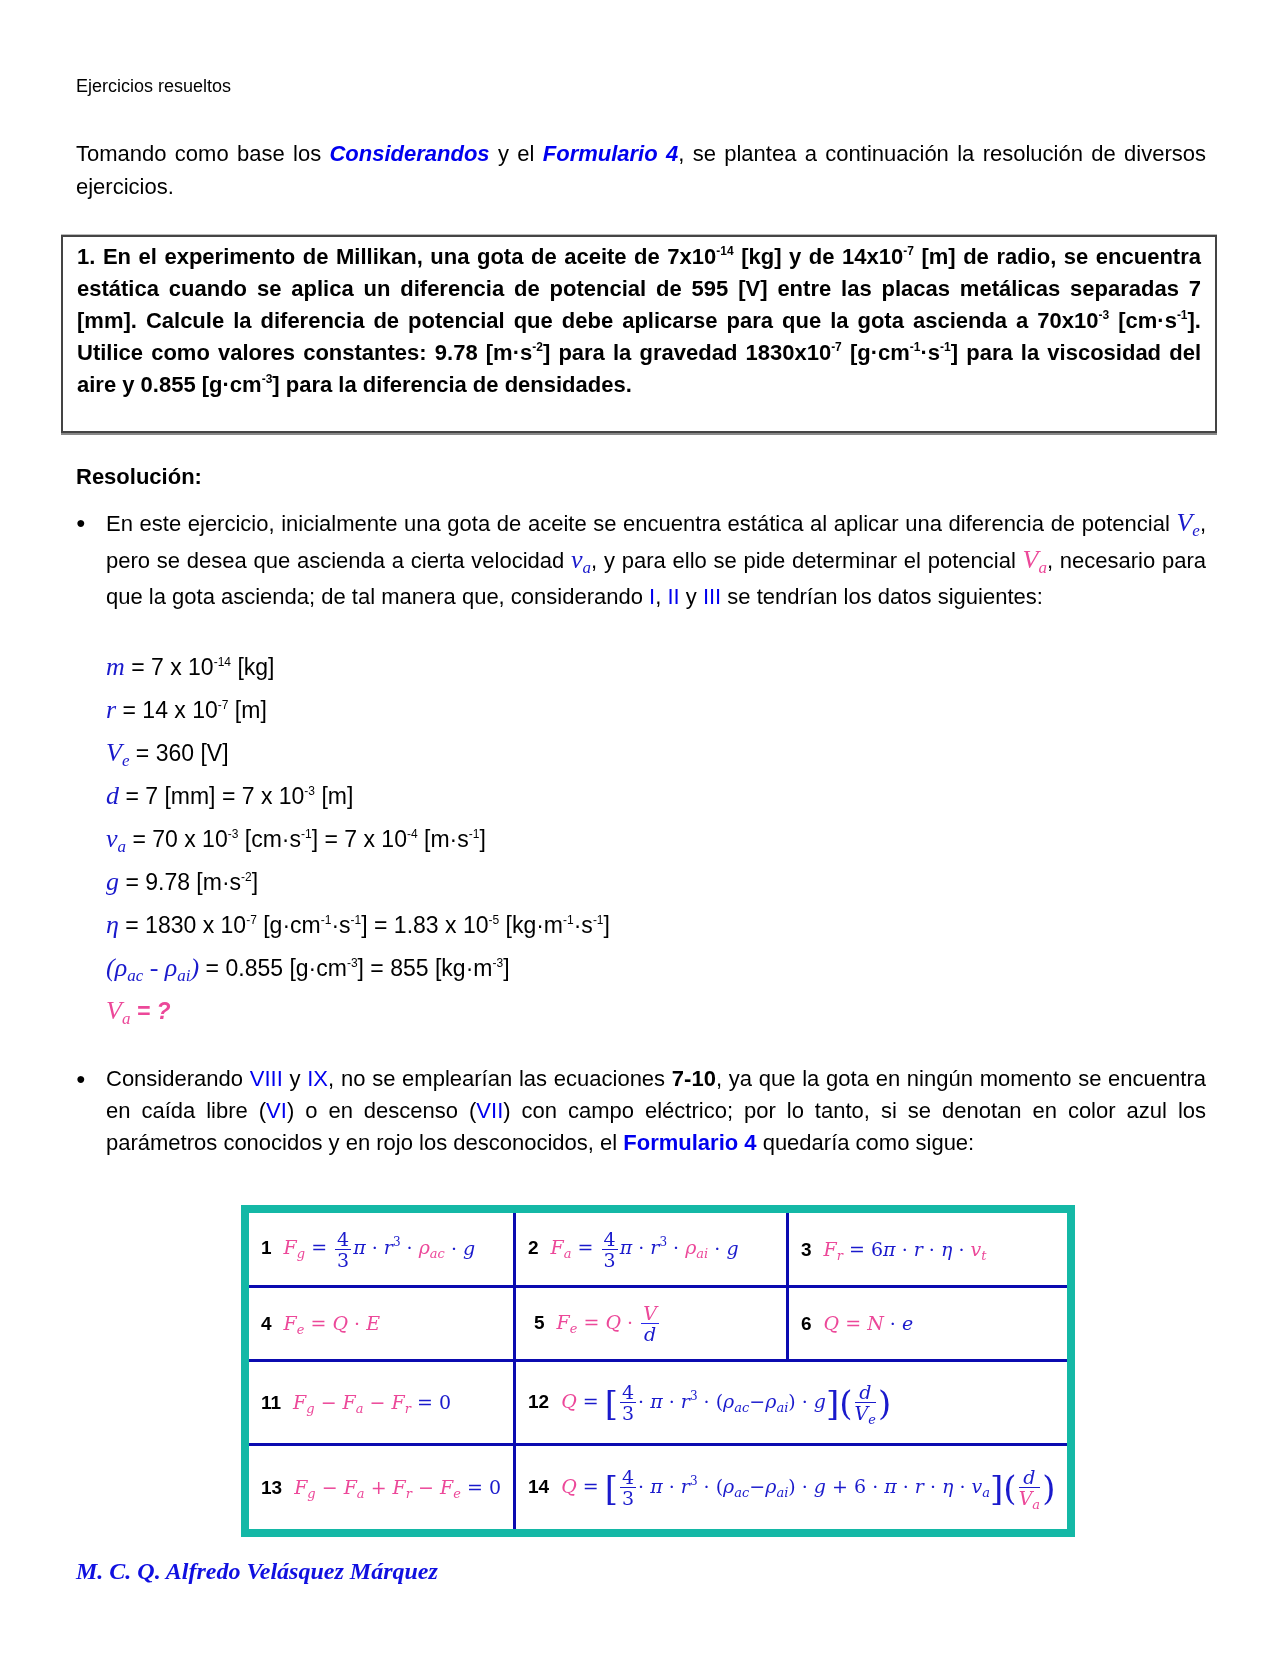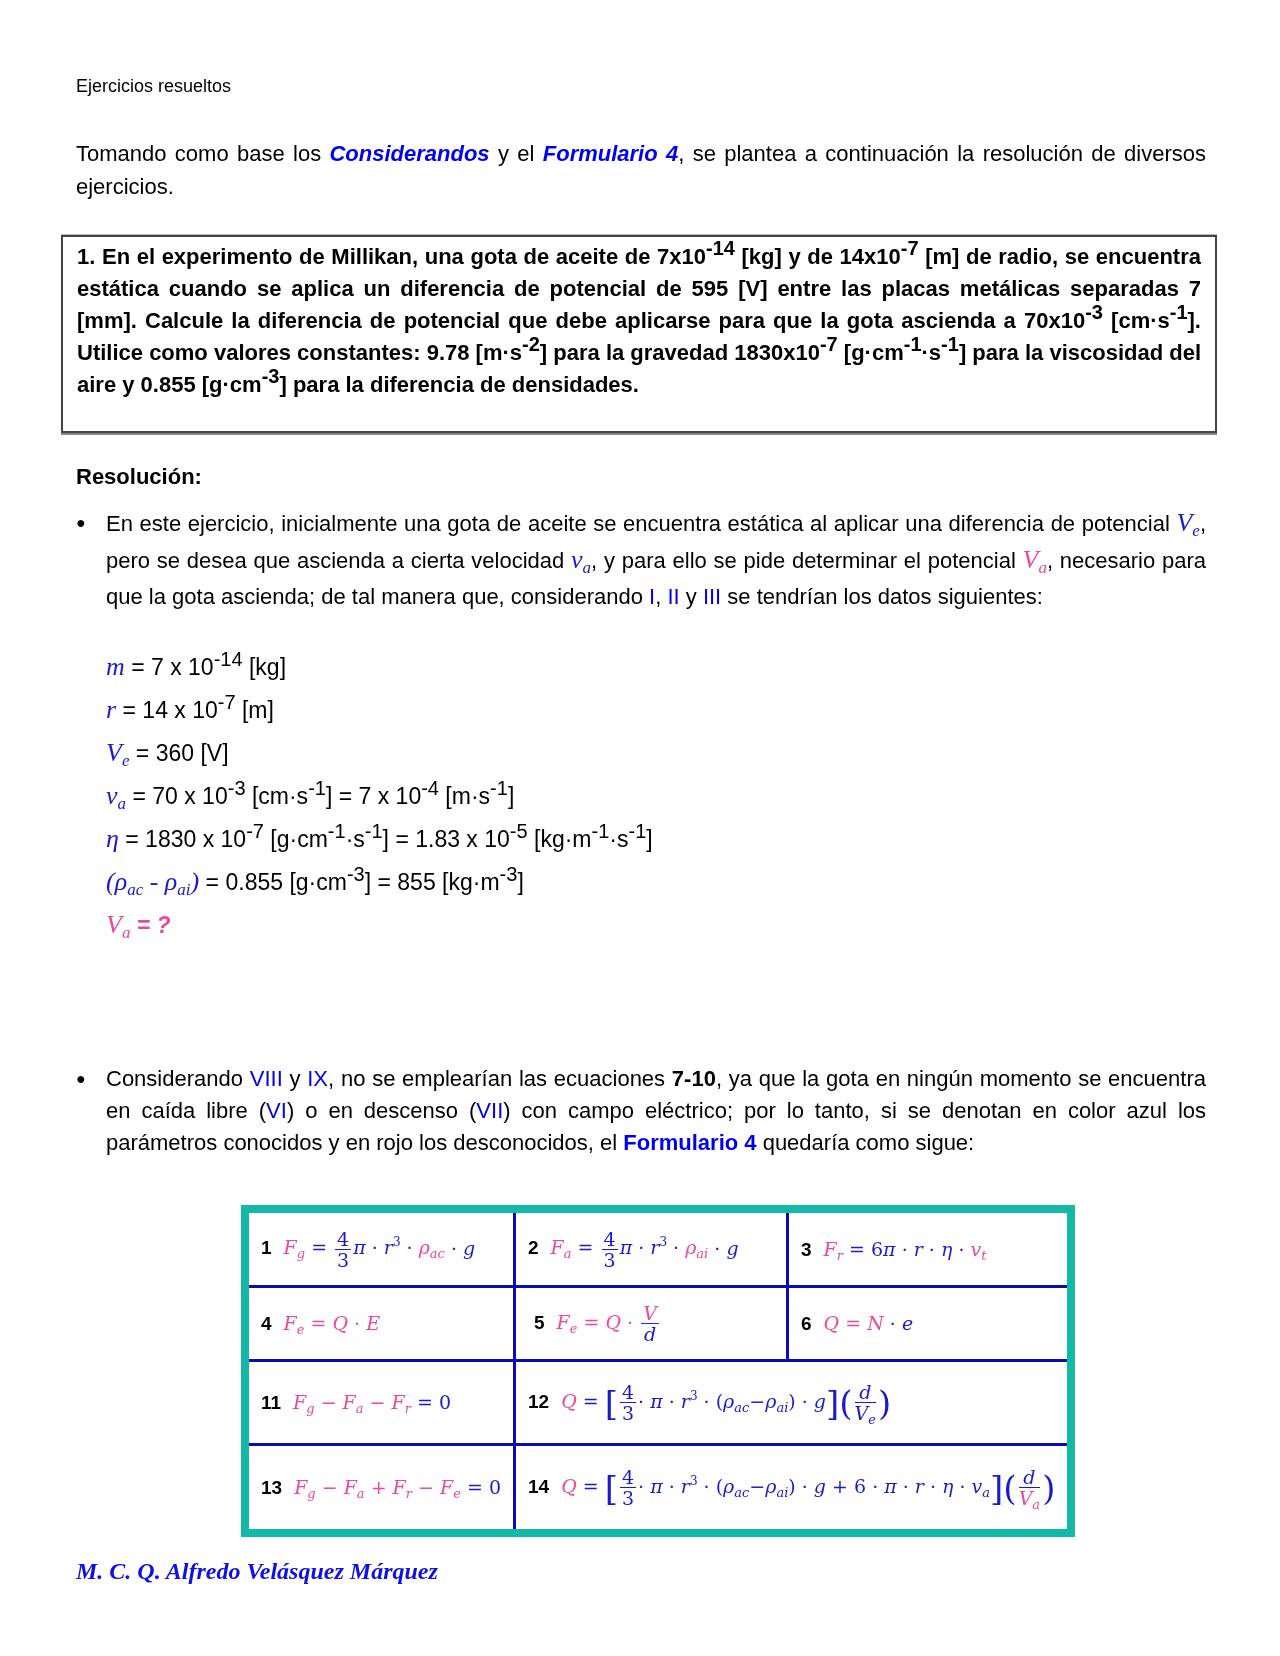--- a/index.html
+++ b/index.html
@@ -3,21 +3,21 @@
 <meta charset="utf-8">
 <style>
   html, body { margin:0; padding:0; background:#ffffff; }
   body { width:1280px; height:1656px; position:relative; overflow:hidden;
          font-family:"Liberation Sans", sans-serif; color:#000; font-size:22px; }
   .blue { color:#0000ee;margin-top:45px; }
   .bblue { color:#1a1acc; }
   .red { color:#ec4899; }
   .mvar { font-family:"Liberation Serif", serif; font-style:italic; font-size:26px; }
   .mvar sub { font-size:17px; vertical-align:-5px; }
-  sup { font-size:20px; vertical-align:9px; line-height:0; }
+  sup { font-size:12px; vertical-align:9px; line-height:0; }
   sub { line-height:0; }
   #heading { position:absolute; left:76px; top:76px; font-size:18px; }
   #intro { position:absolute; left:76px; top:137px; width:1130px; line-height:33px; text-align:justify; }
   #problem { position:absolute; left:61px; top:235px; width:1156px; height:198px; box-sizing:border-box;
              border:2px solid #444; box-shadow:0 2px 0 #888, 0 -1px 0 #bbb;
              padding:4px 14px 0 14px; font-weight:bold; line-height:32px; text-align:justify; }
   #resolucion { position:absolute; left:76px; top:464px; font-weight:bold; }
   .bullet { position:absolute; left:76px; width:1130px; }
   .bullet .dot { position:absolute; left:0; top:0; font-size:16px; }
   .bullet .btxt { margin-left:30px; text-align:justify; }
@@ -59,21 +59,23 @@
   <span class="dot">●</span>
   <div class="btxt">
     <span>En este ejercicio, inicialmente una gota de aceite se encuentra estática al aplicar una diferencia de potencial </span><span class="mvar bblue"><span>V</span><sub>e</sub></span><span>, pero se desea que ascienda a cierta velocidad </span><span class="mvar bblue"><span>v</span><sub>a</sub></span><span>, y para ello se pide determinar el potencial </span><span class="mvar red"><span>V</span><sub>a</sub></span><span>, necesario para que la gota ascienda; de tal manera que, considerando </span><span class="blue">I</span><span>, </span><span class="blue">II</span><span> y </span><span class="blue">III</span><span> se tendrían los datos siguientes:</span>
   </div>
 </div>
 
 <div id="datalist">
     <div class="drow"><span class="mvar bblue">m</span><span> = 7 x 10</span><sup>-14</sup><span> [kg]</span></div>
     <div class="drow"><span class="mvar bblue">r</span><span> = 14 x 10</span><sup>-7</sup><span> [m]</span></div>
     <div class="drow"><span class="mvar bblue">V<sub>e</sub></span><span> = 360 [V]</span></div>
+    <div class="drow"><span class="mvar bblue">d</span><span> = 7 [mm] = 7 x 10</span><sup>-3</sup><span> [m]</span></div>
     <div class="drow"><span class="mvar bblue">v<sub>a</sub></span><span> = 70 x 10</span><sup>-3</sup><span> [cm·s</span><sup>-1</sup><span>] = 7 x 10</span><sup>-4</sup><span> [m·s</span><sup>-1</sup><span>]</span></div>
+    <div class="drow"><span class="mvar bblue">g</span><span> = 9.78 [m·s</span><sup>-2</sup><span>]</span></div>
     <div class="drow"><span class="mvar bblue">η</span><span> = 1830 x 10</span><sup>-7</sup><span> [g·cm</span><sup>-1</sup><span>·s</span><sup>-1</sup><span>] = 1.83 x 10</span><sup>-5</sup><span> [kg·m</span><sup>-1</sup><span>·s</span><sup>-1</sup><span>]</span></div>
     <div class="drow"><span class="mvar bblue">(ρ<sub>ac</sub> - ρ<sub>ai</sub>)</span><span> = 0.855 [g·cm</span><sup>-3</sup><span>] = 855 [kg·m</span><sup>-3</sup><span>]</span></div>
     <div class="drow"><span class="mvar red">V<sub>a</sub></span><b class="red" style="font-style: italic;"> = ?</b></div>
   </div>
 
 <div id="bullet2" class="bullet">
   <span class="dot">●</span>
   <div class="btxt">
     <span>Considerando </span><span class="blue">VIII</span><span> y </span><span class="blue">IX</span><span>, no se emplearían las ecuaciones </span><b>7-10</b><span>, ya que la gota en ningún momento se encuentra en caída libre (</span><span class="blue">VI</span><span>) o en descenso (</span><span class="blue">VII</span><span>) con campo eléctrico; por lo tanto, si se denotan en color azul los parámetros conocidos y en rojo los desconocidos, el </span><b class="blue">Formulario 4</b><span> quedaría como sigue:</span>
   </div>

